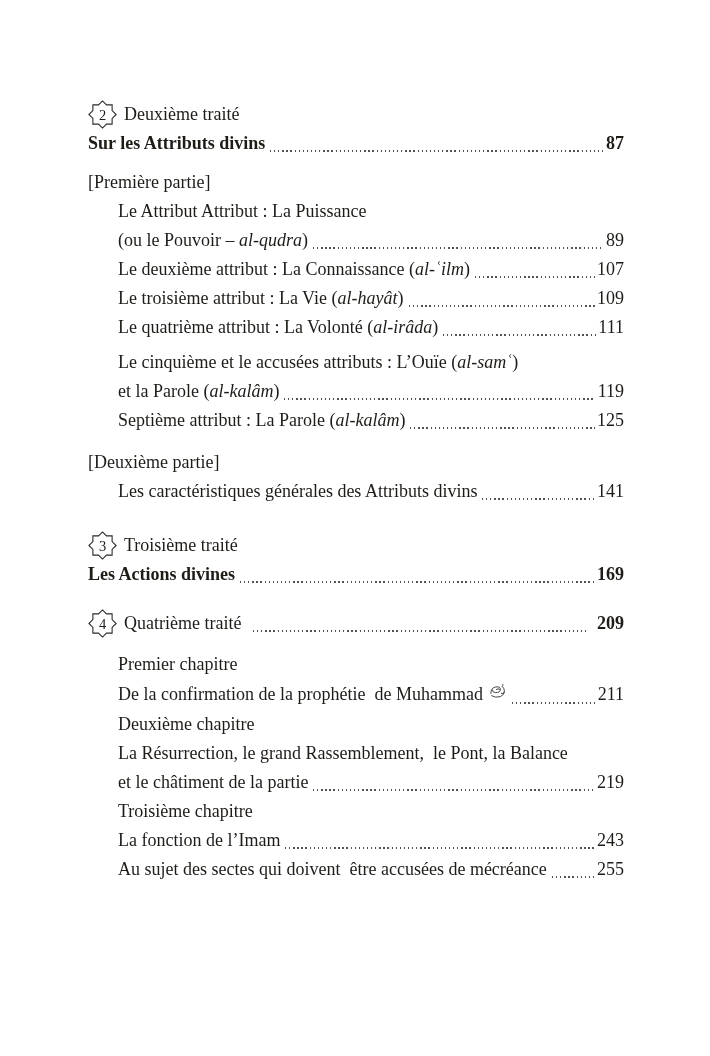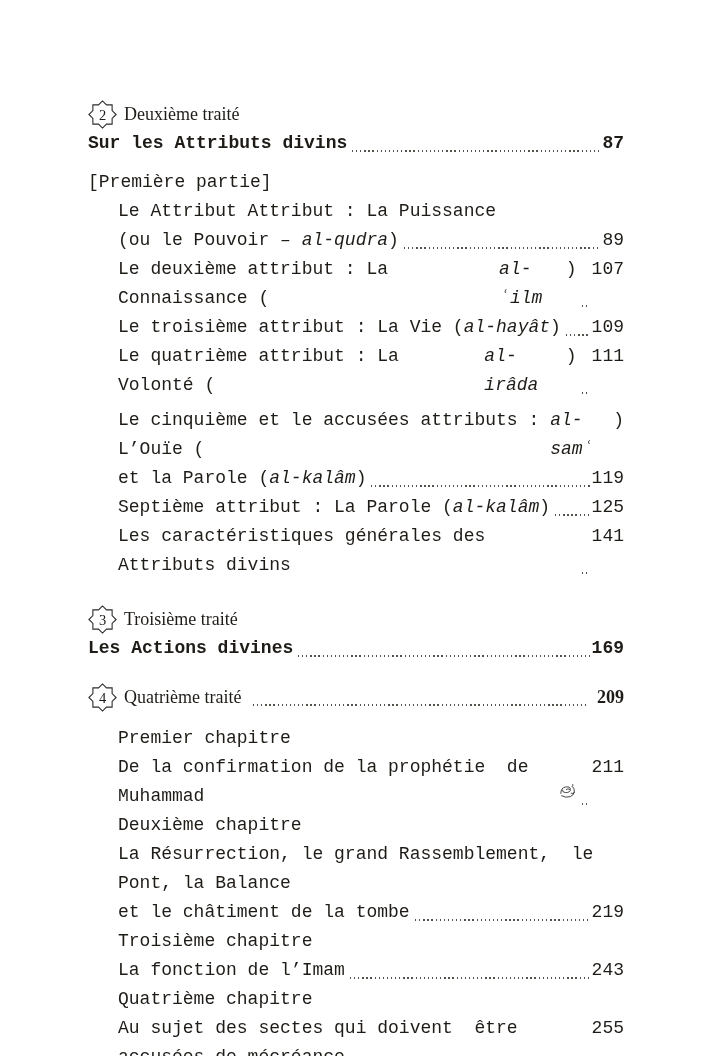--- a/index.html
+++ b/index.html
@@ -11,24 +11,23 @@
   body {
     font-family: "Liberation Serif", "DejaVu Serif", serif;
     color: #1f1c18;
   }
   .toc {
     padding: 99px 86px 0 88px;
     font-size: 18px;
   }
   .row {
     display: flex;
-    align-items: flex-start;
+    align-items: center;
     line-height: 29px;
     white-space: nowrap;
-    font-family: Liberation Mono, monospace;
   }
   .seg { white-space: pre-wrap; }
   .it  { font-style: italic; }
   .bold { font-weight: bold; }
   .indent { padding-left: 30px; }
   .leader {
     flex: 1 1 8px;
     min-width: 8px;
     align-self: flex-end;
     height: 2px;
@@ -141,20 +140,23 @@
     </div>
 
     <div class="row indent">
       <span class="seg">Septième attribut : La Parole (</span>
       <span class="seg it">al-kalâm</span>
       <span class="seg">)</span>
       <span class="leader"></span>
       <span class="pg">125</span>
     </div>
 
+    <div class="row mt-part2">
+      <span class="seg">[Deuxième partie]</span>
+    </div>
     <div class="row indent">
       <span class="seg">Les caractéristiques générales des Attributs divins</span>
       <span class="leader"></span>
       <span class="pg">141</span>
     </div>
   </div>
 
   <div>
     <div class="head-row mt-t3">
       <span class="badge">
@@ -205,37 +207,34 @@
       <span class="pg">211</span>
     </div>
 
     <div class="row indent mt-chap">
       <span class="seg">Deuxième chapitre</span>
     </div>
     <div class="row indent">
       <span class="seg">La Résurrection, le grand Rassemblement,  le Pont, la Balance</span>
     </div>
     <div class="row indent">
-      <span class="seg">et le châtiment de la tombe</span>
+      <span class="seg">et le châtiment de la partie</span>
       <span class="leader"></span>
       <span class="pg">219</span>
     </div>
 
     <div class="row indent mt-chap">
       <span class="seg">Troisième chapitre</span>
     </div>
     <div class="row indent">
       <span class="seg">La fonction de l’Imam</span>
       <span class="leader"></span>
       <span class="pg">243</span>
     </div>
 
-    <div class="row indent mt-chap">
-      <span class="seg">Quatrième chapitre</span>
-    </div>
     <div class="row indent">
       <span class="seg">Au sujet des sectes qui doivent  être accusées de mécréance</span>
       <span class="leader"></span>
       <span class="pg">255</span>
     </div>
   </div>
 
 </div>
 
 </body></html>

